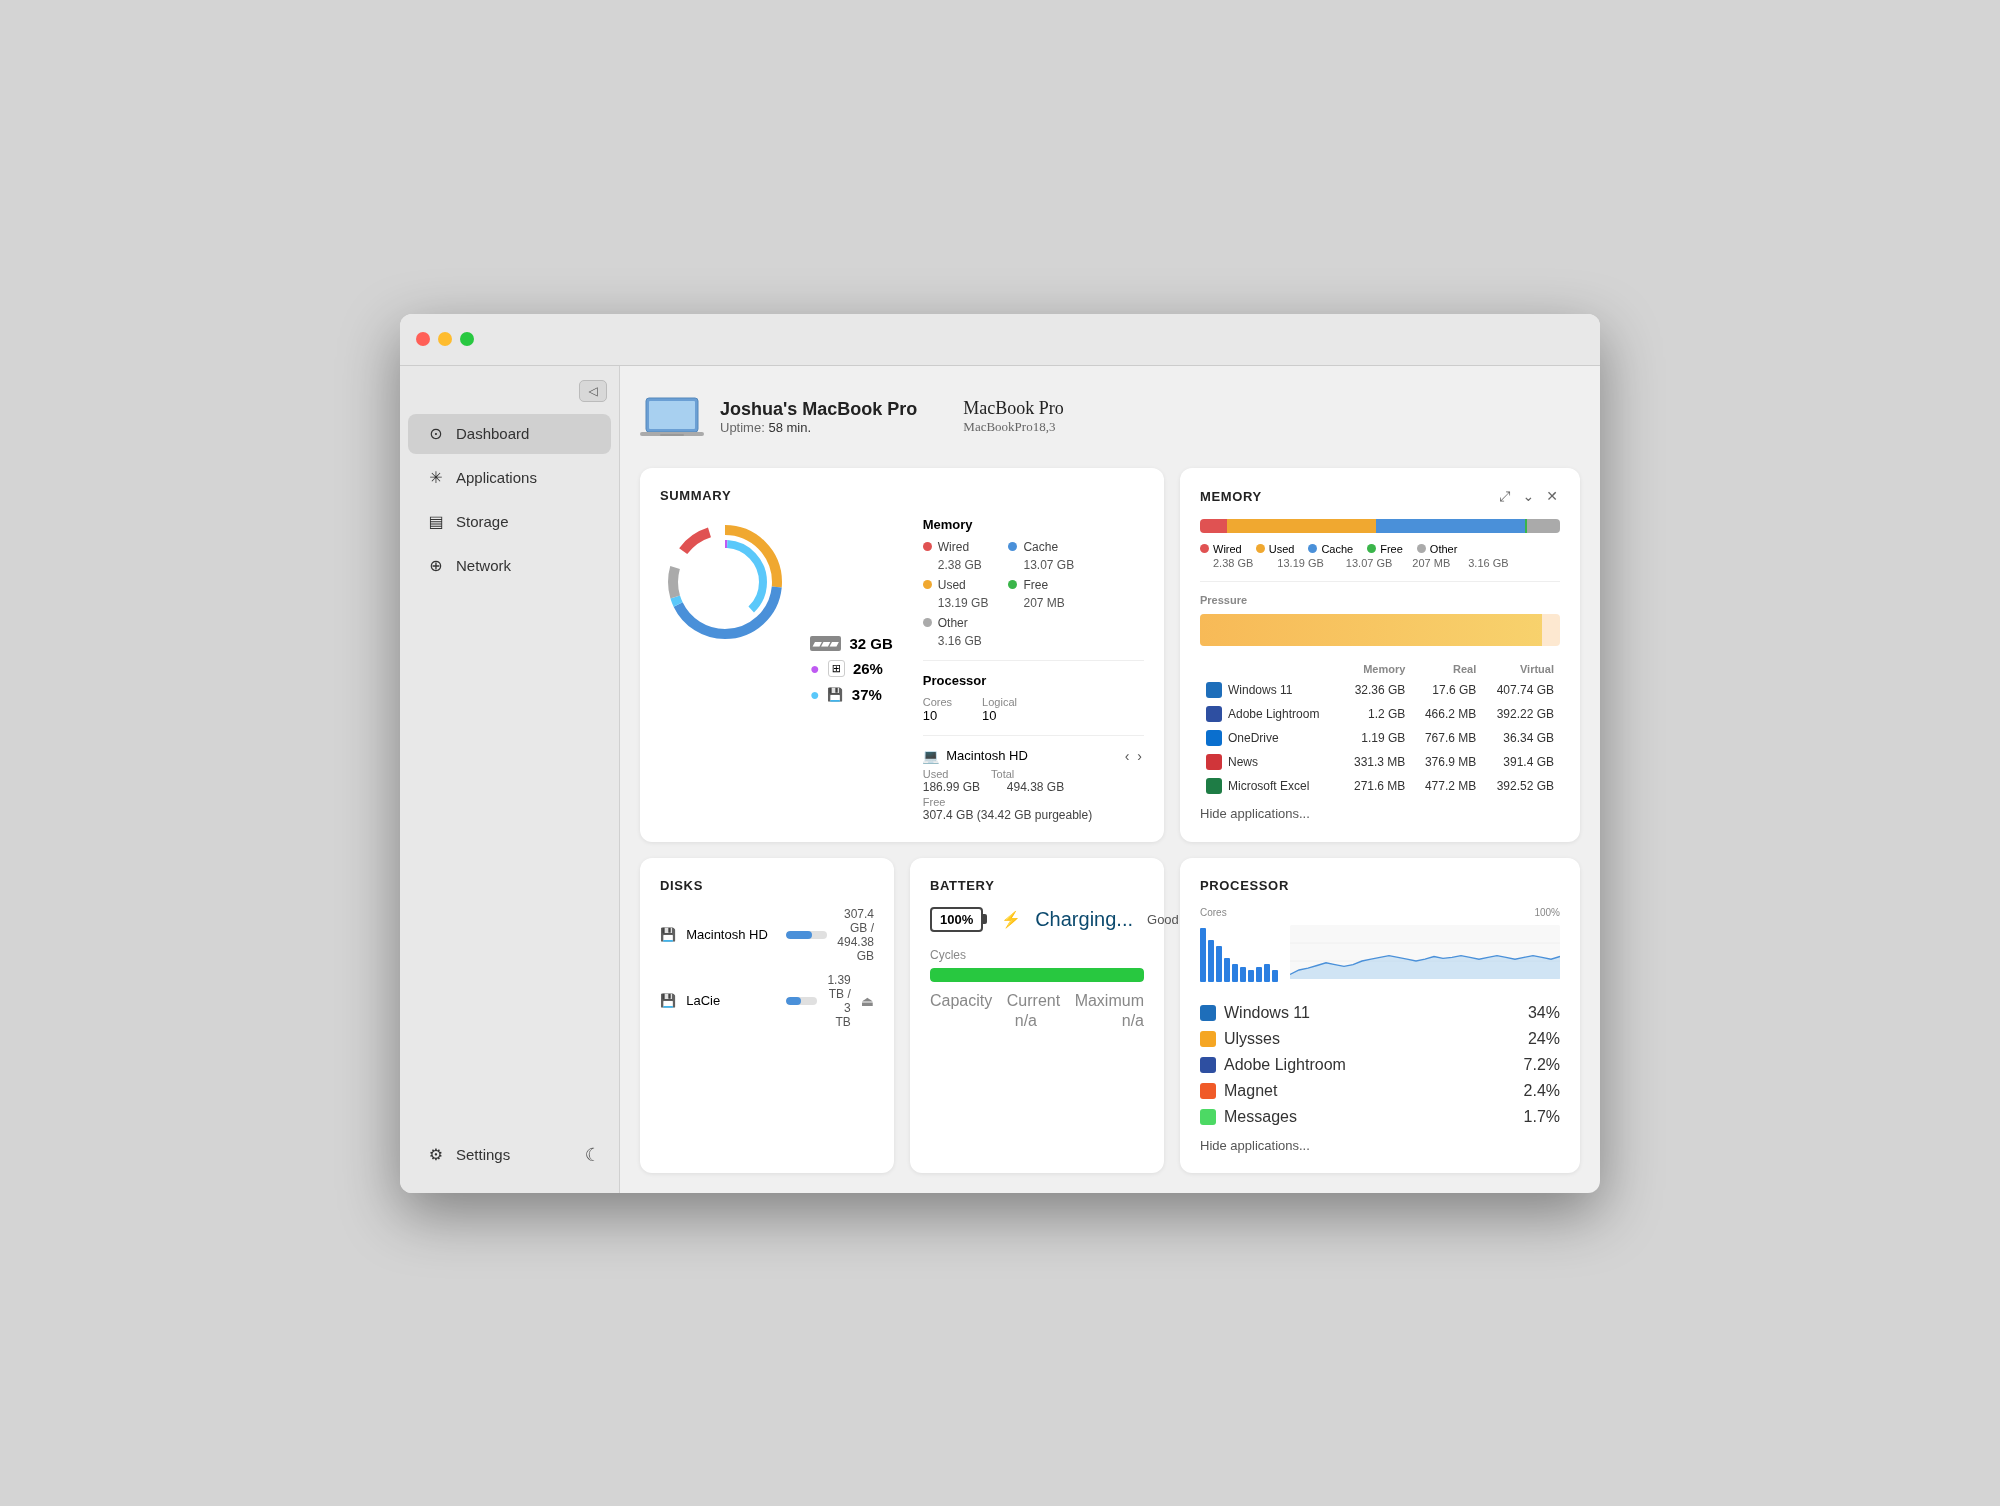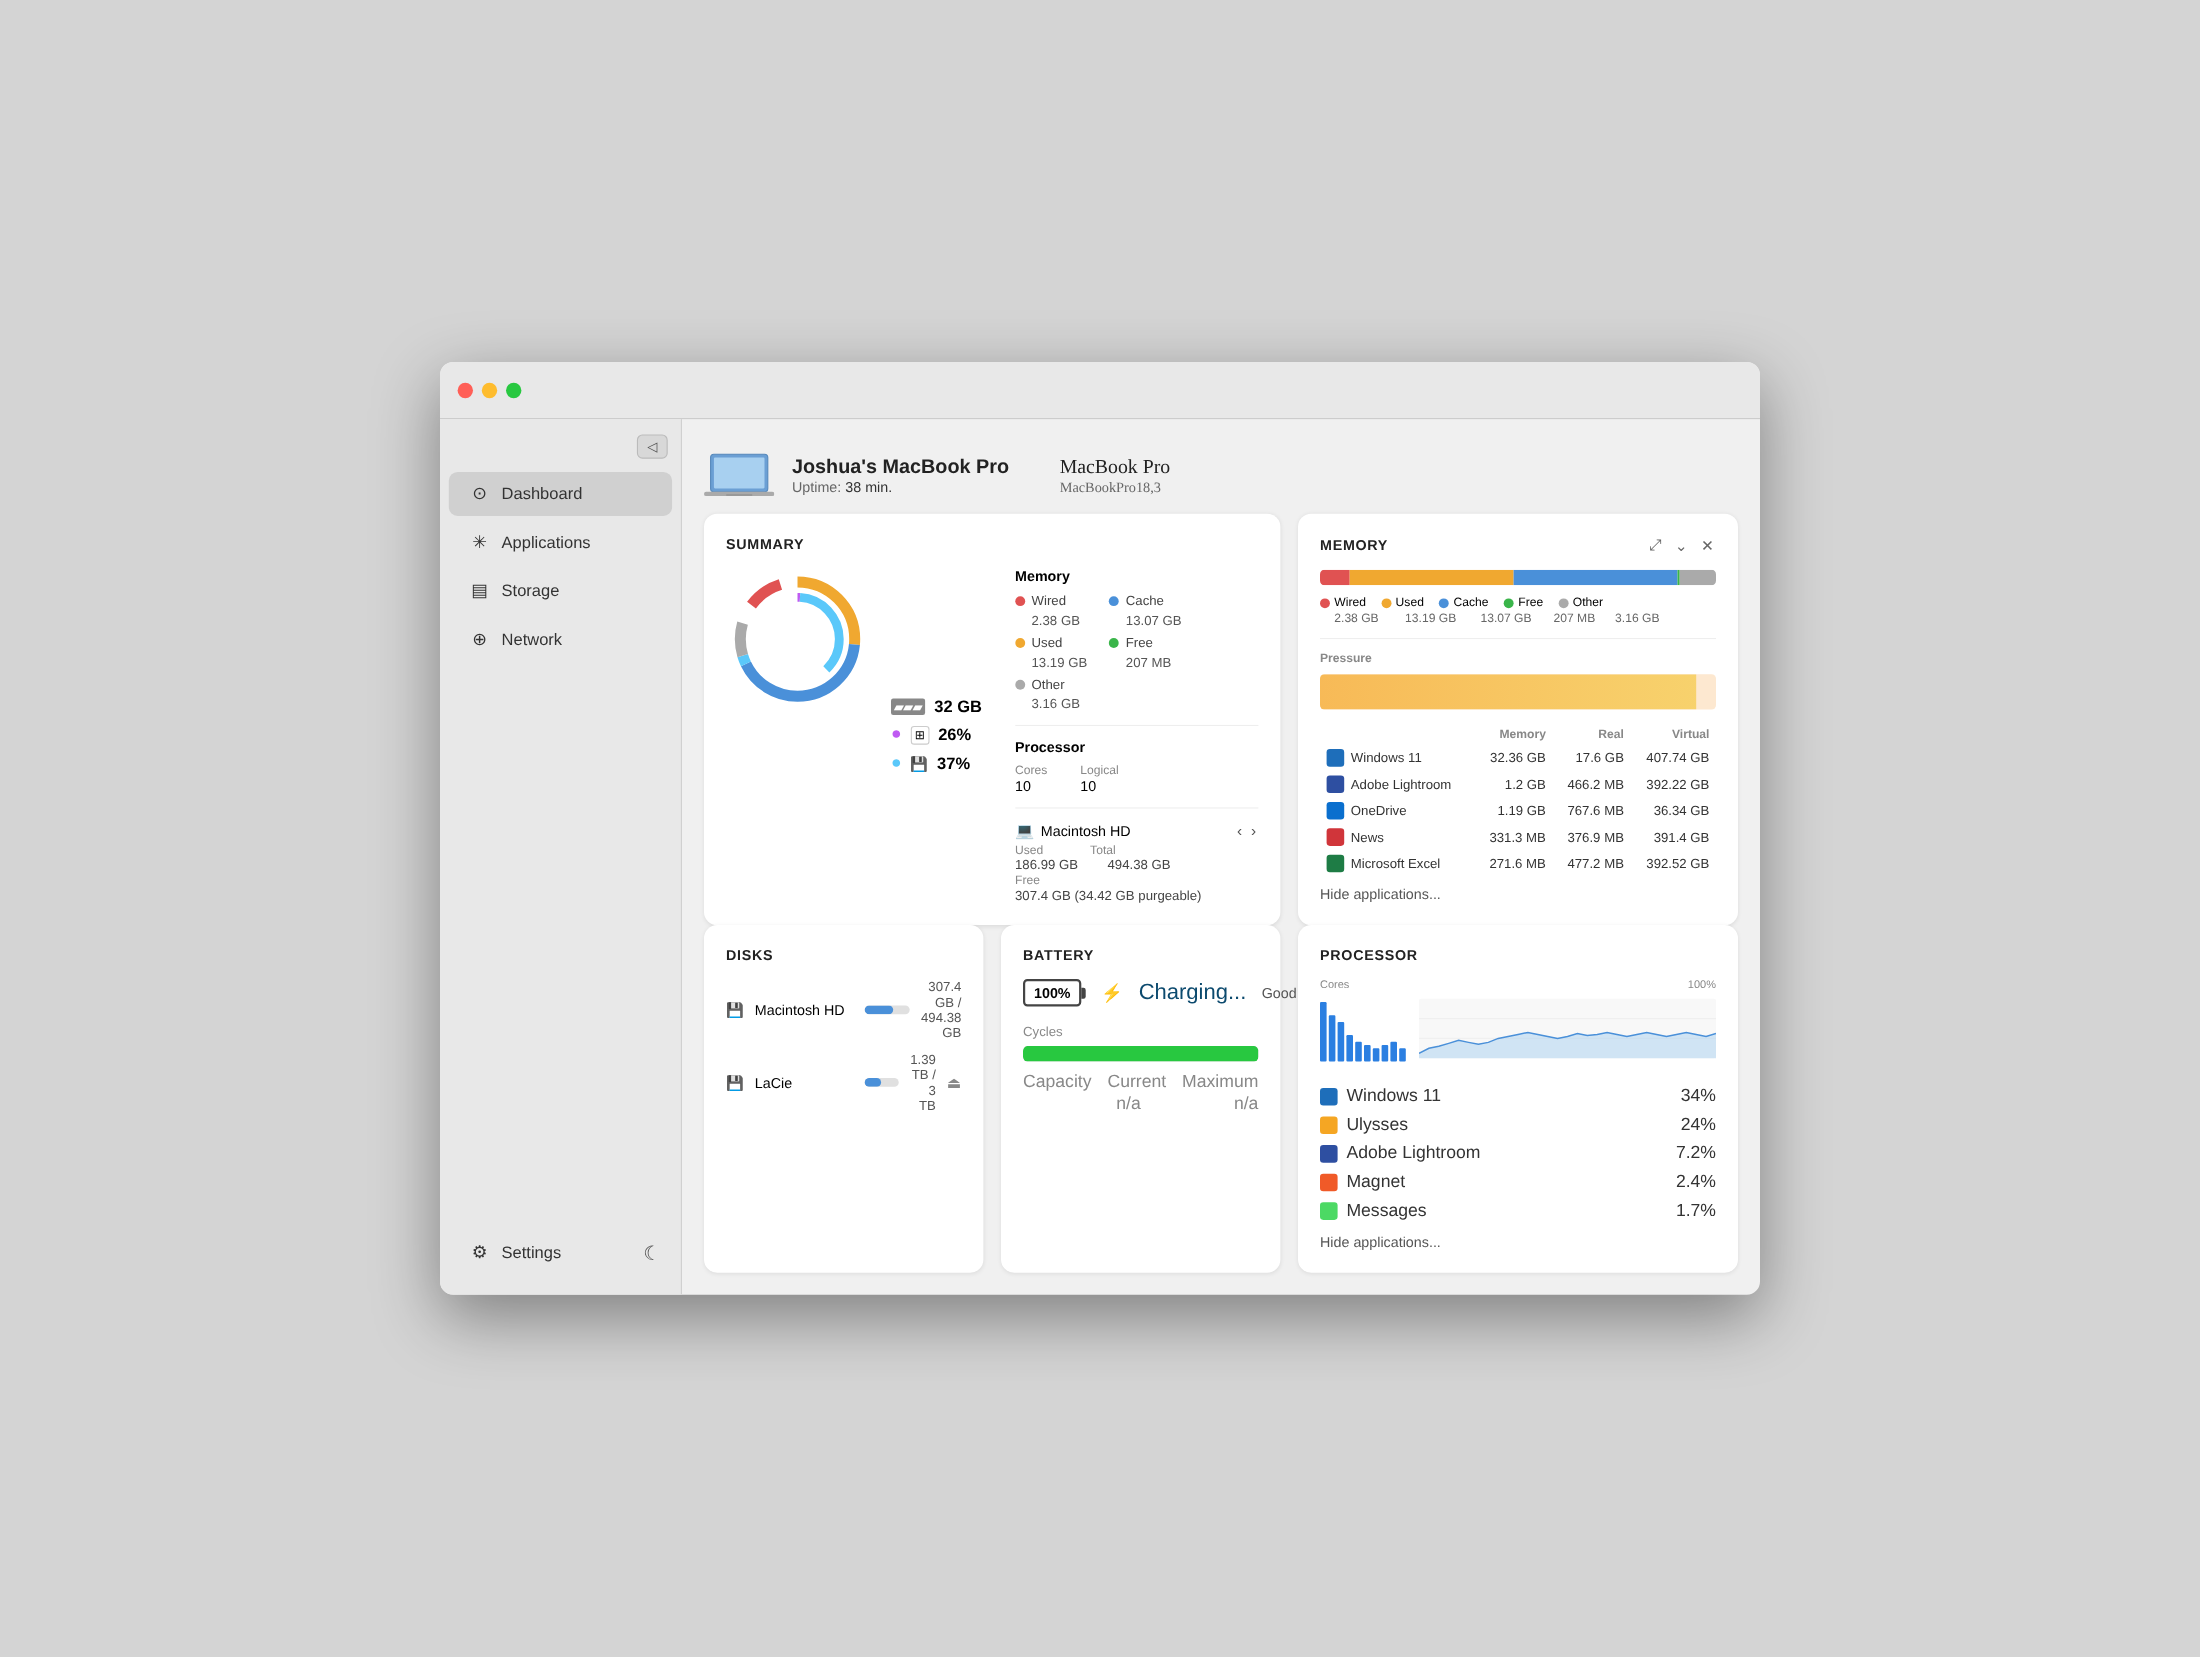--- a/index.html
+++ b/index.html
@@ -107,20 +107,21 @@
       align-items: center;
       justify-content: space-between;
       padding: 12px 18px;
     }
     .content-area {
       flex: 1;
       overflow-y: auto;
       padding: 20px;
       display: flex;
       flex-direction: column;
+      gap: 16px;
       justify-content: flex-end;
     }
     .device-header {
       display: flex;
       align-items: center;
       gap: 16px;
       padding: 10px 0 14px;
     }
     .device-icon {
       width: 64px;
@@ -547,21 +548,21 @@
             <rect x="6" y="2" width="52" height="34" rx="3" fill="#6b9fd4" stroke="#5588bb" stroke-width="1"></rect>
             <rect x="9" y="5" width="46" height="28" rx="1" fill="#a8d0f0"></rect>
             <rect x="0" y="36" width="64" height="4" rx="2" fill="#aaa"></rect>
             <rect x="20" y="38" width="24" height="2" rx="1" fill="#999"></rect>
           </svg>
         </div>
         <div class="device-info">
           <h2>Joshua's MacBook Pro</h2>
           <p>
             <span>Uptime:</span>
-            <span style="font-weight:500; color:#333;">38 min.</span>
+            <span style="font-weight:500; color:#333;">58 min.</span>
           </p>
         </div>
         <div class="device-model">
           <h3>MacBook Pro</h3>
           <p>MacBookPro18,3</p>
         </div>
       </div>
 
       <div class="cards-row">
 

